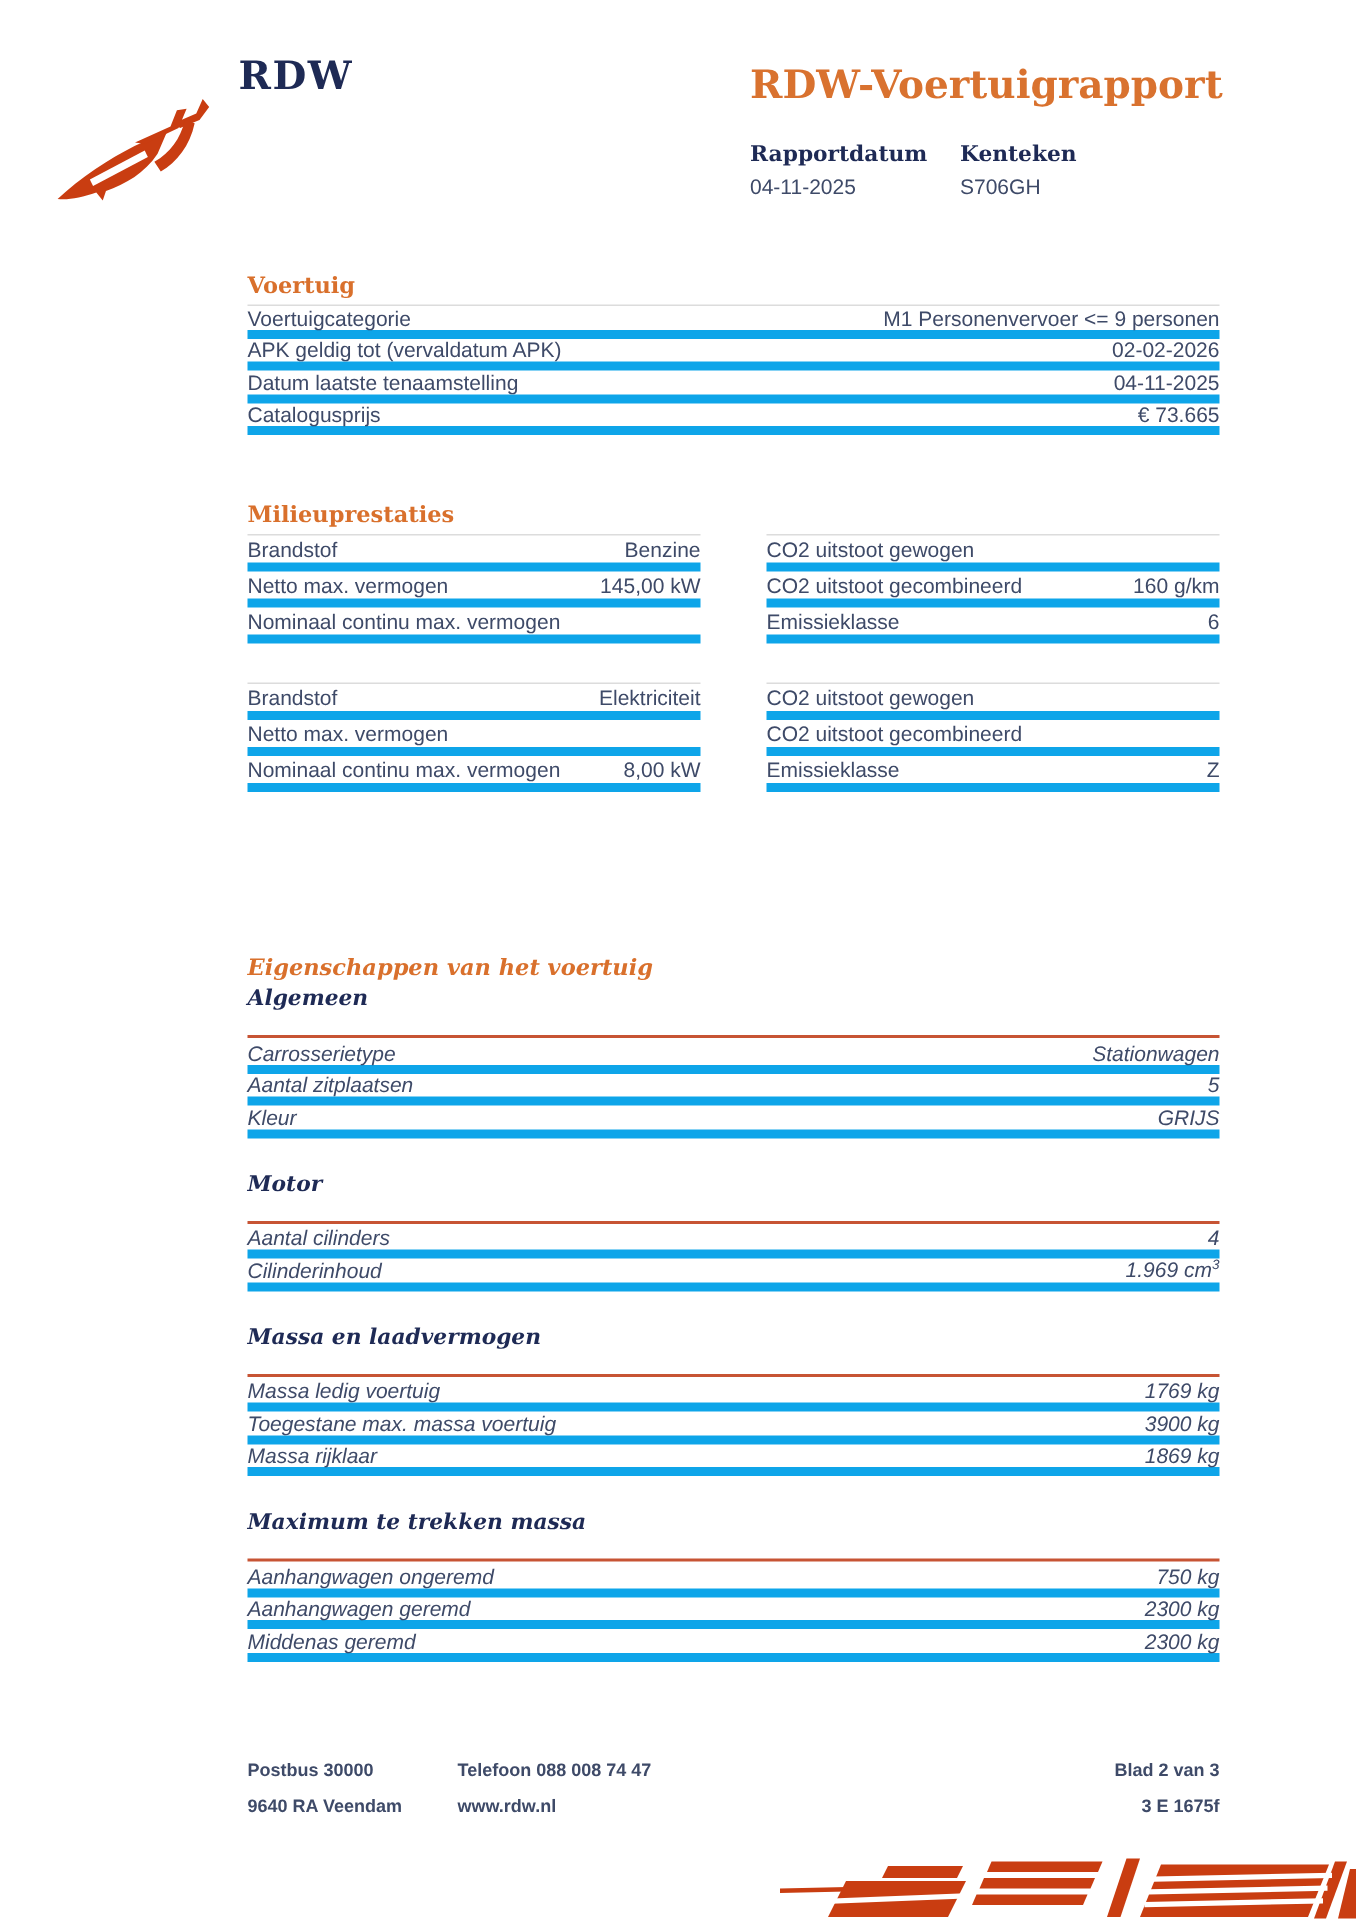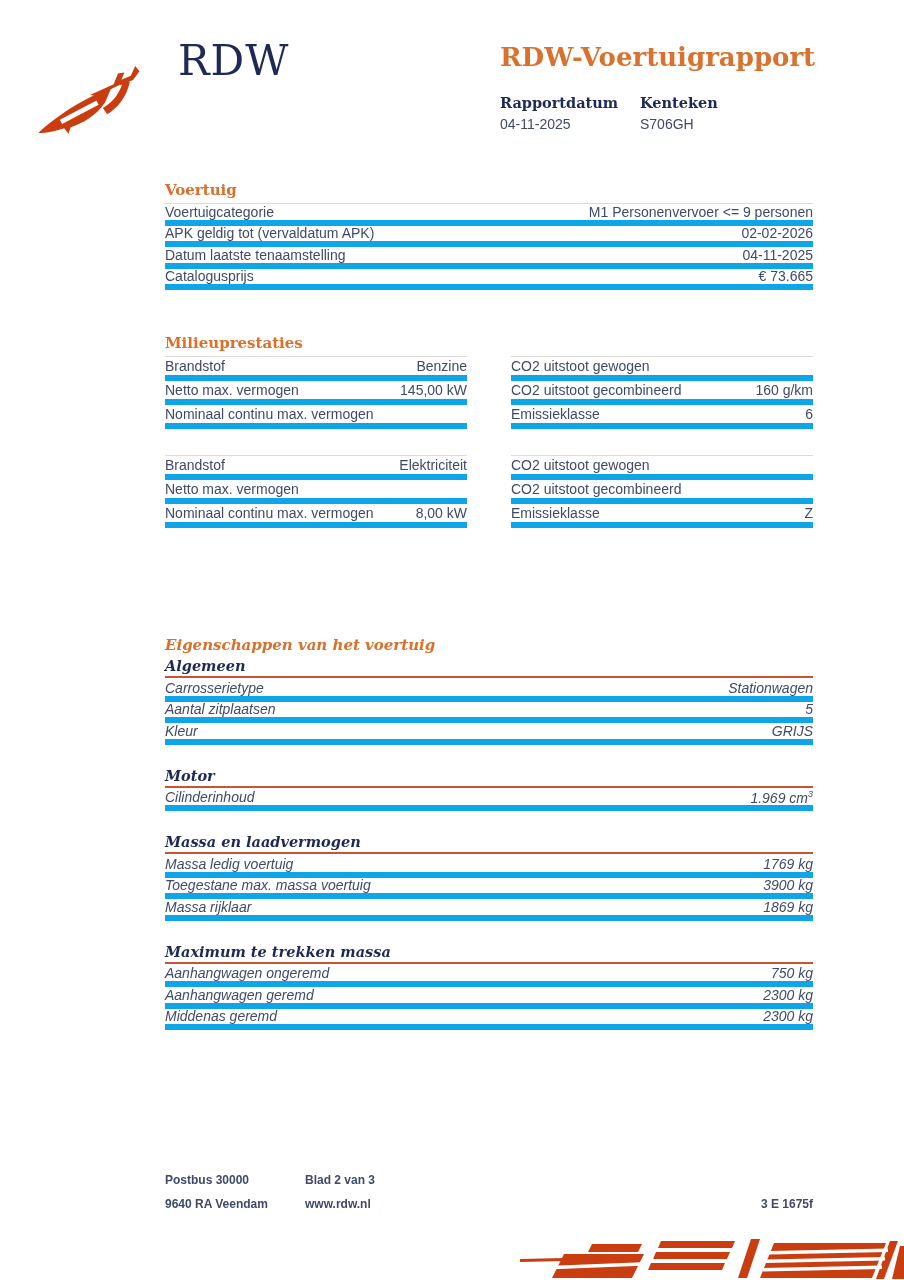--- a/index.html
+++ b/index.html
@@ -7,23 +7,23 @@
   body {
     position:relative;
     font-family:"Liberation Sans", sans-serif;
     color:#3E4A68;
   }
 
   
   .header { position:relative; height:165px; }
   .logo-mark { position:absolute; left:36px; top:52px; width:108px; height:86px; }
   .logo-text {
-    position:absolute; left:178px; top:36px;
-    font-family:"DejaVu Serif", serif; font-weight:400;
-    font-size:42px; letter-spacing:1px; color:#1E2A55;
+    position:absolute; left:159px; top:36px;
+    font-family:"DejaVu Serif", serif; font-weight:700;
+    font-size:26px; letter-spacing:1px; color:#1E2A55;
   }
   .header-right { position:absolute; left:500px; top:42px; width:320px; }
   .doc-title {
     font-family:"DejaVu Serif", serif; font-weight:bold;
     font-size:26px; color:#D9722F; white-space:nowrap;
   }
   .meta-row { display:flex; margin-top:22px; }
   .meta-col { width:140px; }
   .meta-label {
     font-family:"DejaVu Serif", serif; font-weight:bold;
@@ -34,21 +34,21 @@
   
   .content { position:relative; margin:0 91px 0 165px; width:648px; }
 
   .sec-title {
     font-family:"DejaVu Serif", serif; font-weight:bold;
     font-size:15px; color:#D9702C; margin-bottom:4px;
   }
   .sub-title {
     font-family:"DejaVu Serif", serif; font-weight:bold;
     font-size:14.5px; color:#1E2A55;
-    padding-bottom:2px; border-bottom:2px solid #C75434;
+    padding-bottom:16px; border-bottom:2px solid #C75434;
   }
   .kv-table.topline { border-top:1px solid #dcdcdc; }
   .kv-row {
     display:flex; justify-content:space-between; align-items:center;
     height:21.5px; border-bottom:6px solid #0ea5e9;
     font-size:14px; color:#3E4A68;
   }
   .kv-row .lbl { white-space:nowrap; }
   .kv-row .val { white-space:nowrap; text-align:left; }
   .kv-row .val sup { font-size:9px; }
@@ -221,20 +221,24 @@
           <span class="lbl">Kleur</span>
           <span class="val">GRIJS</span>
         </div>
       </div>
     </div>
 
     <div class="subsection">
       <div class="sub-title">Motor</div>
       <div class="kv-table">
         <div class="kv-row">
+          <span class="lbl">Aantal cilinders</span>
+          <span class="val">4</span>
+        </div>
+        <div class="kv-row">
           <span class="lbl">Cilinderinhoud</span>
           <span class="val"><span>1.969 cm</span><sup>3</sup></span>
         </div>
       </div>
     </div>
 
     <div class="subsection">
       <div class="sub-title">Massa en laadvermogen</div>
       <div class="kv-table">
         <div class="kv-row">
@@ -268,20 +272,21 @@
           <span class="val">2300 kg</span>
         </div>
       </div>
     </div>
   </div>
 </div>
 
 <div class="footer">
   <div class="footer-line">
     <span class="footer-c1">Postbus 30000</span>
+    <span class="footer-c2">Telefoon 088 008 74 47</span>
     <span class="footer-c3">Blad 2 van 3</span>
   </div>
   <div class="footer-line">
     <span class="footer-c1">9640 RA Veendam</span>
     <span class="footer-c2">www.rdw.nl</span>
     <span class="footer-c3">3 E 1675f</span>
   </div>
 </div>
 
 <div class="deco">

